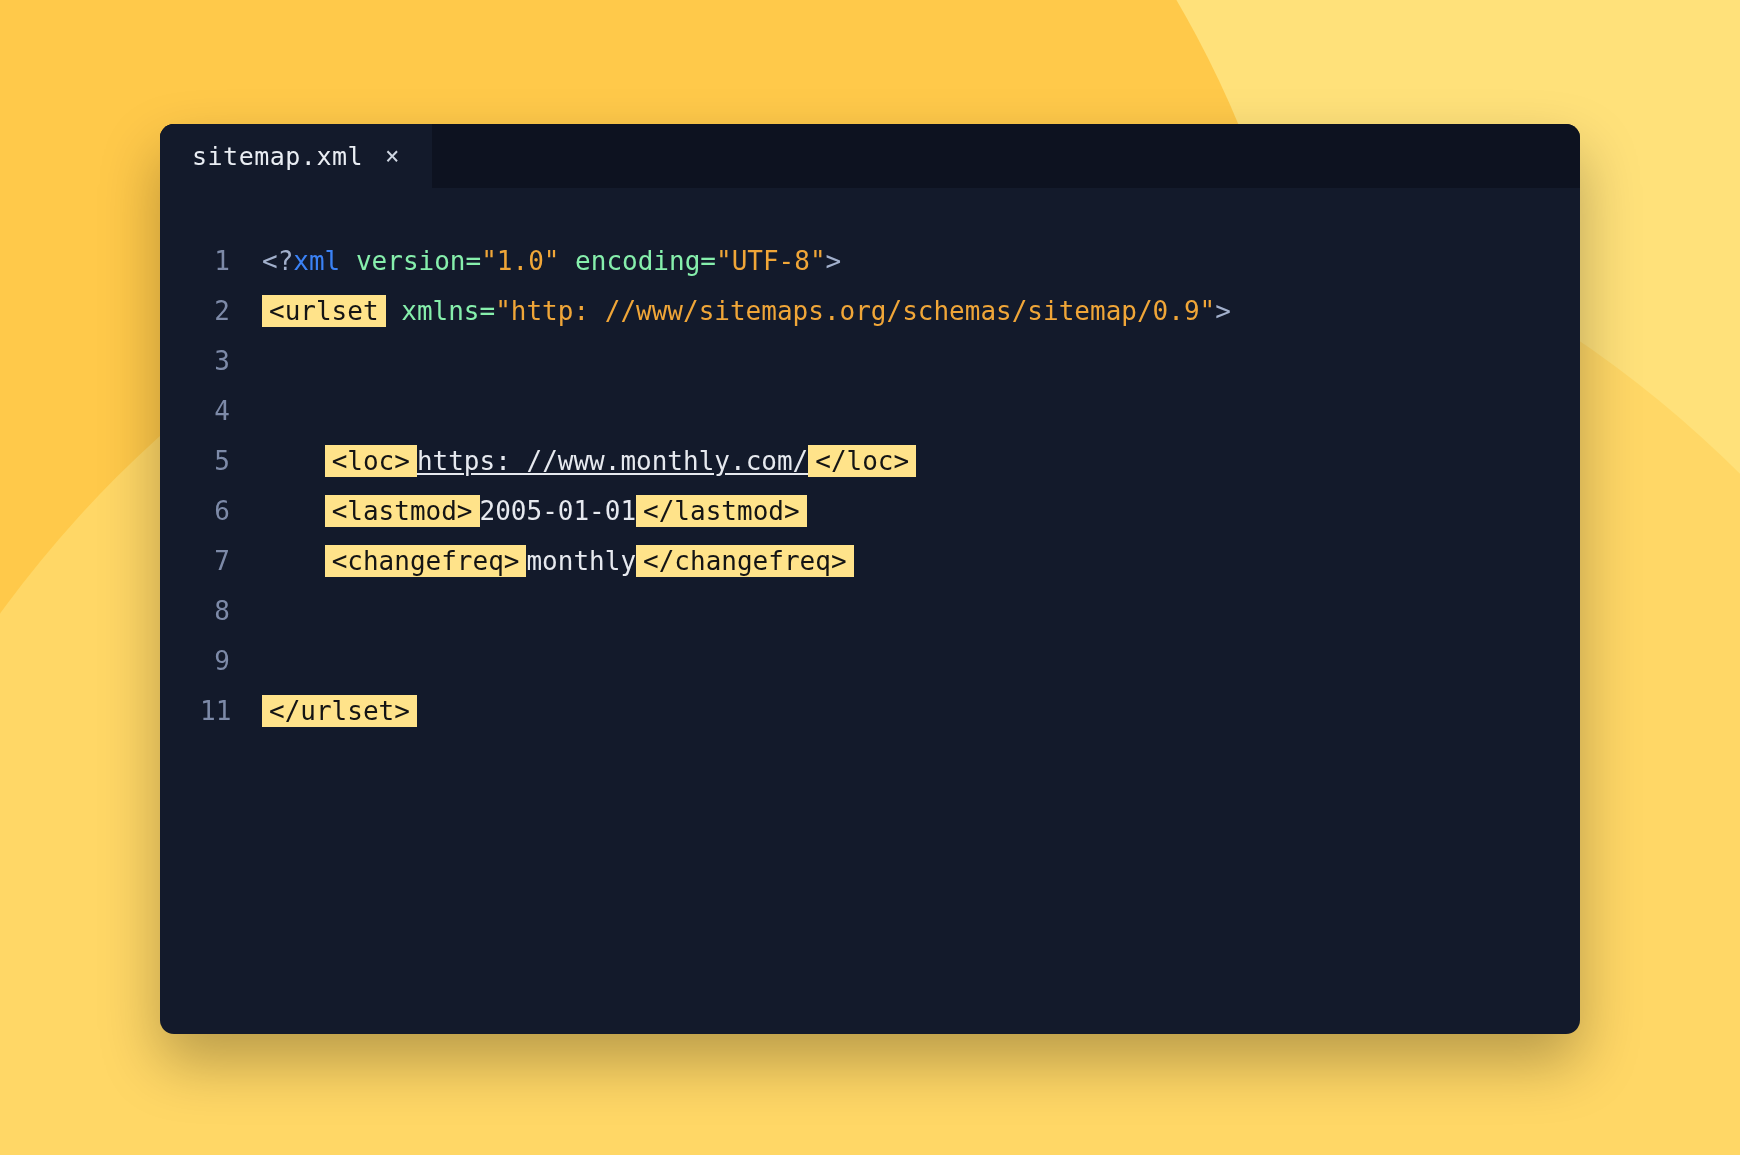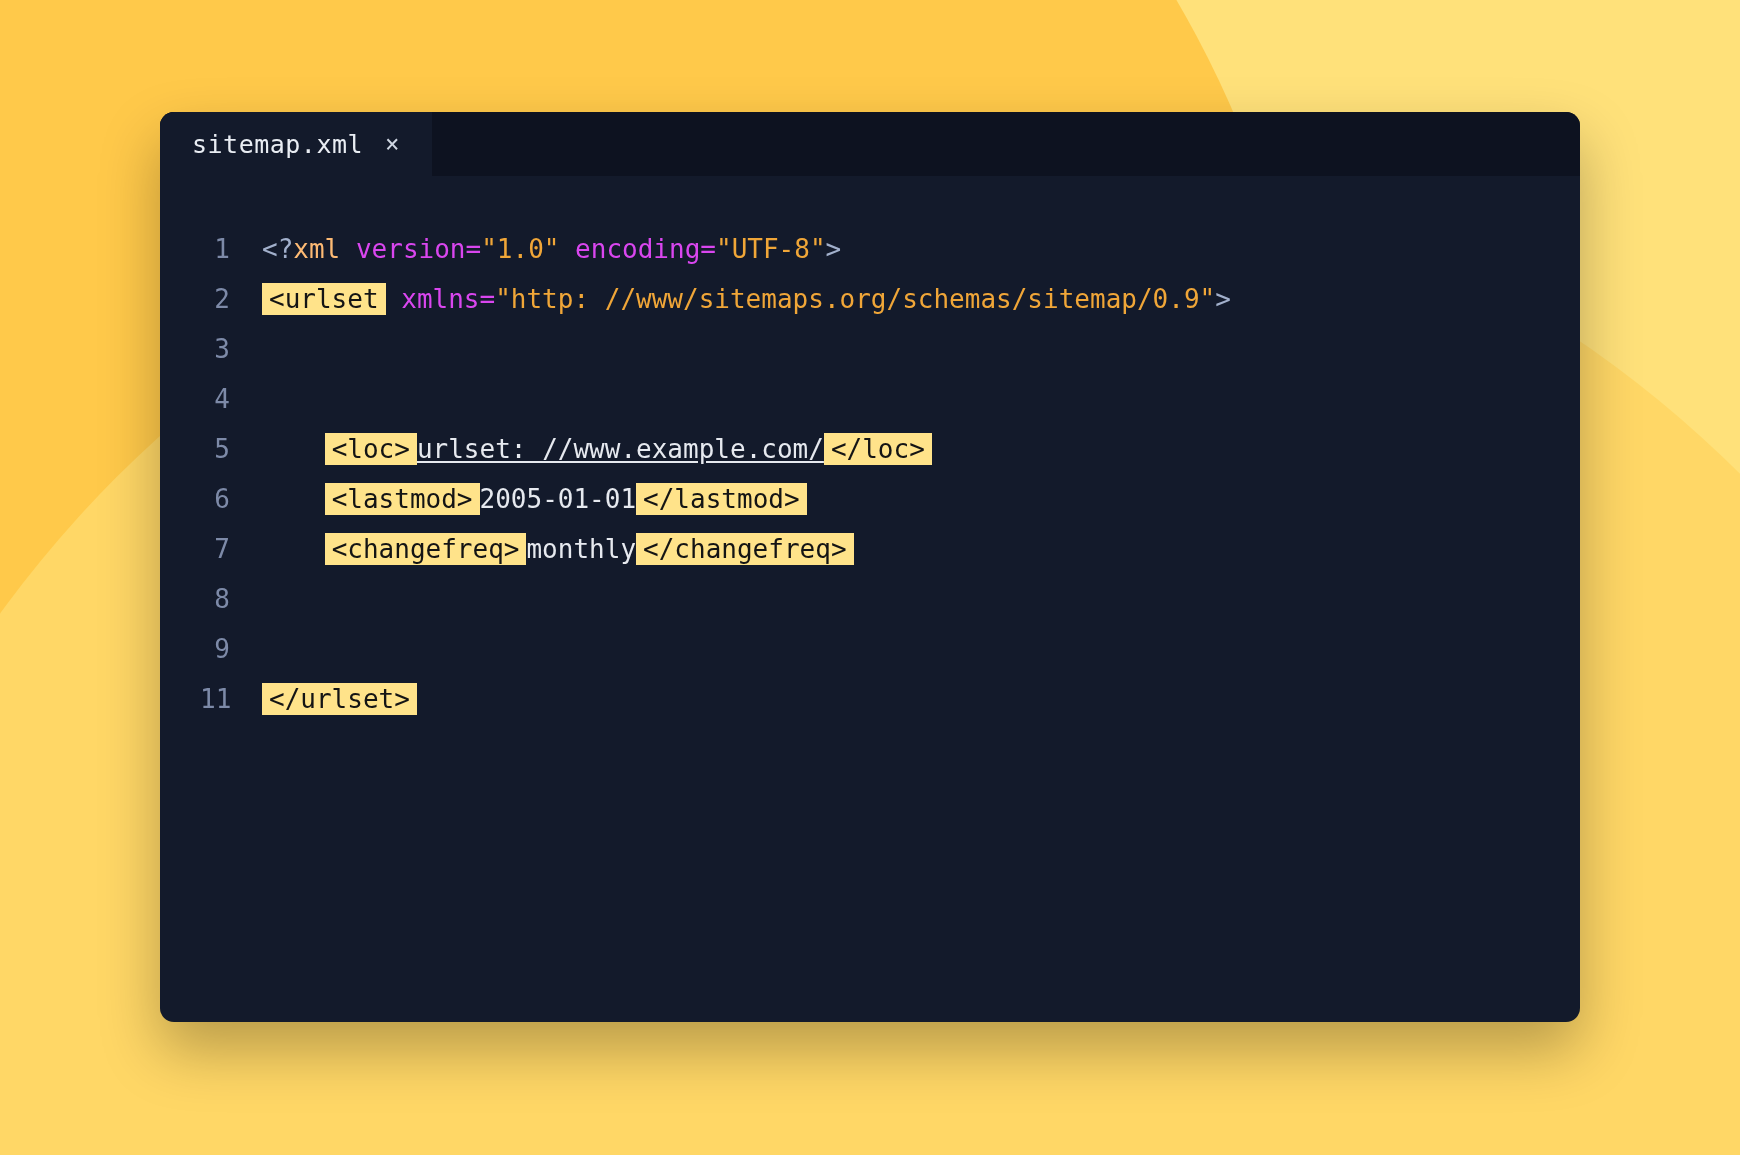--- a/index.html
+++ b/index.html
@@ -26,21 +26,21 @@
     height: 2300px;
     border-radius: 50%;
     background: #ffd766;
     top: 140px;
     left: -220px;
     z-index: 0;
   }
   .editor {
     position: absolute;
     left: 160px;
-    top: 112px;
+    top: 124px;
     width: 1420px;
     height: 910px;
     background: #131a2b;
     border-radius: 14px;
     box-shadow: 0 28px 60px rgba(0,0,0,0.28);
     overflow: hidden;
     z-index: 1;
   }
   .tabbar {
     display: flex;
@@ -83,22 +83,22 @@
     color: #7d8aa8;
     padding-right: 32px;
     flex-shrink: 0;
     user-select: none;
   }
   .content {
     flex: 1;
     color: #e6e9ef;
   }
   .t-punct   { color: #a2b0cc; }
-  .t-tagname { color: #fdba74; }
-  .t-attr    { color: #d946ef; }
+  .t-tagname { color: #3b82f6; }
+  .t-attr    { color: #86efac; }
   .t-string  { color: #f0a638; }
   .t-text    { color: #e6e9ef; }
   .hl {
     background: #ffe38a;
     color: #141414;
     padding: 1px 7px;
   }
   .link {
     text-decoration: underline;
     text-underline-offset: 3px;
@@ -115,20 +115,20 @@
     <div class="tab">
       <span>sitemap.xml</span>
       <span class="close">×</span>
     </div>
   </div>
   <div class="code-area" id="code-area">
       <div class="code-line"><span class="gutter">1</span><span class="content"><span class="t-punct">&lt;?</span><span class="t-tagname">xml </span><span class="t-attr">version=</span><span class="t-string">"1.0"</span><span class="t-attr"> encoding=</span><span class="t-string">"UTF-8"</span><span class="t-punct">&gt;</span></span></div>
       <div class="code-line"><span class="gutter">2</span><span class="content"><span class="hl">&lt;urlset</span><span class="t-attr"> xmlns=</span><span class="t-string">"http: //www/sitemaps.org/schemas/sitemap/0.9"</span><span class="t-punct">&gt;</span></span></div>
       <div class="code-line"><span class="gutter">3</span><span class="content"><span class="t-text"> </span></span></div>
       <div class="code-line"><span class="gutter">4</span></div>
-      <div class="code-line"><span class="gutter">5</span><span class="content"><span class="t-text">    </span><span class="hl">&lt;loc&gt;</span><span class="t-text link">urlset: //www.example.com/</span><span class="hl">&lt;/loc&gt;</span></span></div>
+      <div class="code-line"><span class="gutter">5</span><span class="content"><span class="t-text">    </span><span class="hl">&lt;loc&gt;</span><span class="t-text link">https: //www.monthly.com/</span><span class="hl">&lt;/loc&gt;</span></span></div>
       <div class="code-line"><span class="gutter">6</span><span class="content"><span class="t-text">    </span><span class="hl">&lt;lastmod&gt;</span><span class="t-text">2005-01-01</span><span class="hl">&lt;/lastmod&gt;</span></span></div>
       <div class="code-line"><span class="gutter">7</span><span class="content"><span class="t-text">    </span><span class="hl">&lt;changefreq&gt;</span><span class="t-text">monthly</span><span class="hl">&lt;/changefreq&gt;</span></span></div>
       <div class="code-line"><span class="gutter">8</span></div>
       <div class="code-line"><span class="gutter">9</span></div>
       <div class="code-line"><span class="gutter">11</span><span class="content"><span class="hl">&lt;/urlset&gt;</span></span></div>
     </div>
 </div>
 
 </body></html>

